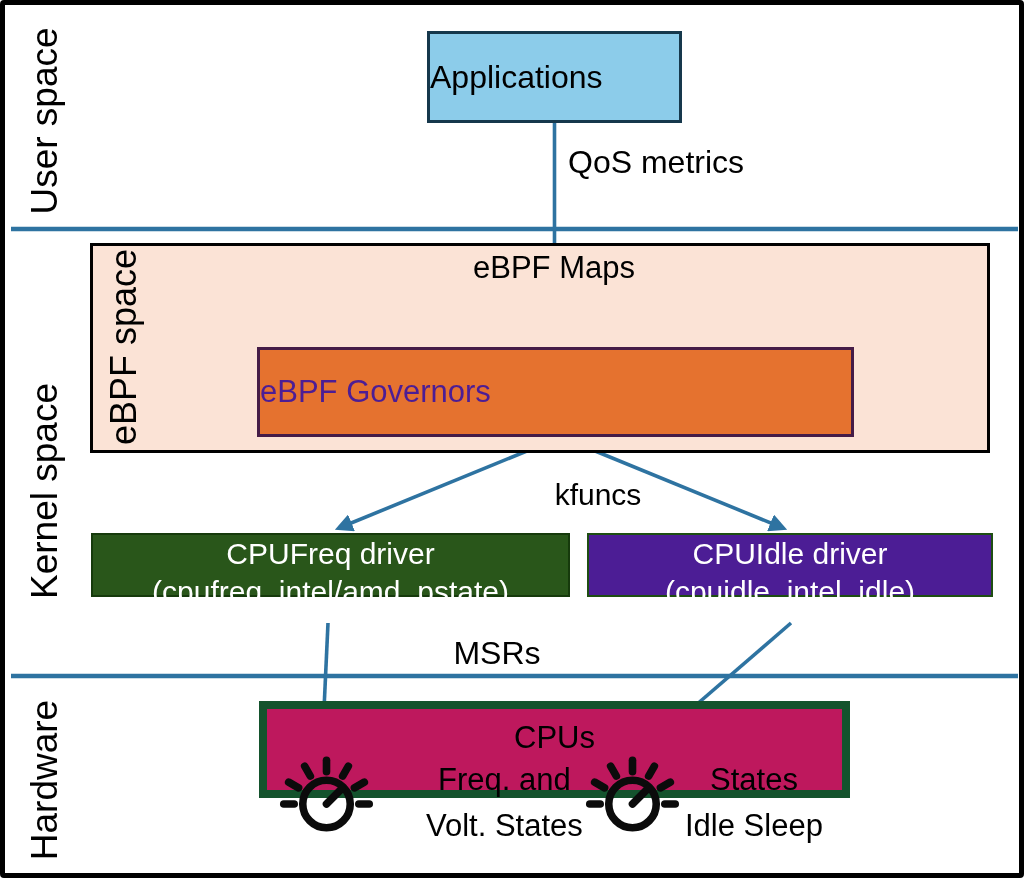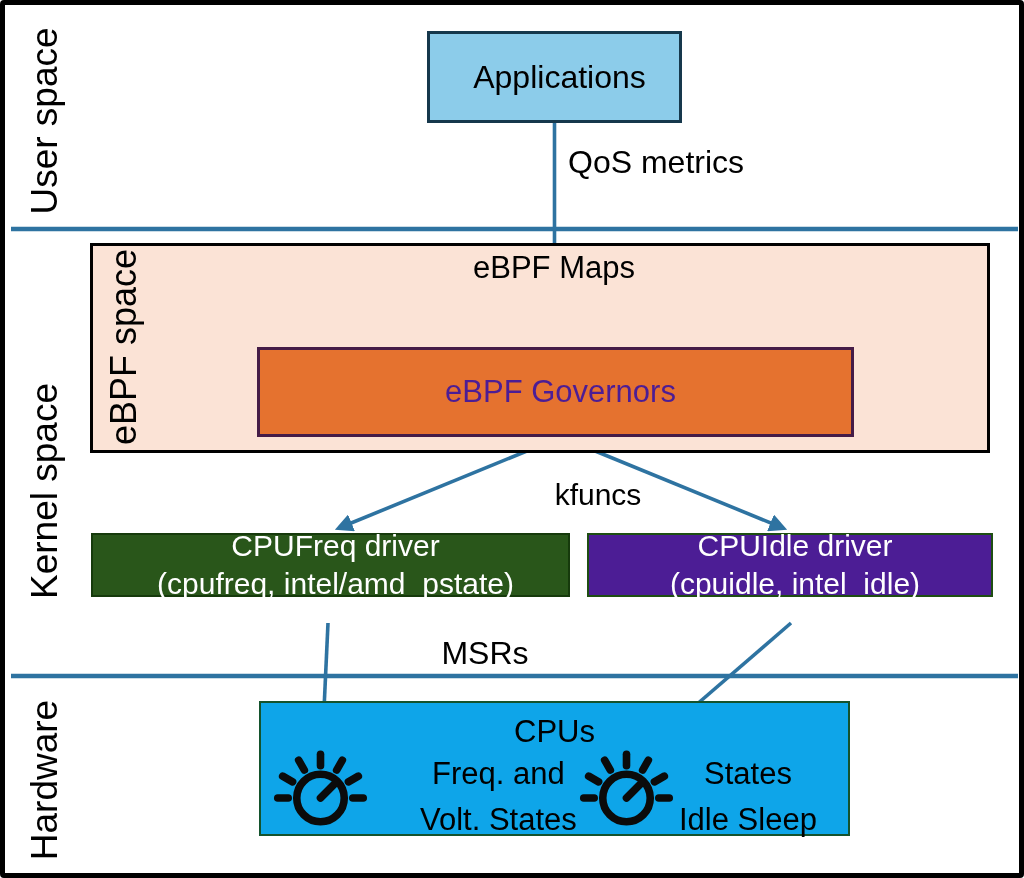--- a/index.html
+++ b/index.html
@@ -5,43 +5,43 @@
   html,body{margin:0;padding:0;background:#fff;}
   body{font-family:"Liberation Sans", sans-serif; color:#000;}
   #canvas{
     position:relative; width:1024px; height:878px; background:#ffffff;
     box-sizing:border-box; border:5px solid #000; border-radius:4px; overflow:hidden;
   }
   .rot-label{
     position:absolute; white-space:nowrap; font-size:37px; color:#000;
     transform:translate(-50%,-50%) rotate(-90deg);
   }
-  .box{position:absolute; box-sizing:border-box; display:flex; align-items:center; justify-content:center; text-align:center;padding-left:10px;}
+  .box{position:absolute; box-sizing:border-box; display:flex; align-items:center; justify-content:flex-start; text-align:center;}
   .applications-box{
     left:422px; top:26px; width:255px; height:92px;
     background:#8CCCEA; border:3px solid #16384C; font-size:32px;
   }
   .ebpf-space-box{
     left:85px; top:238px; width:900px; height:210px;
     background:#FBE3D6; border:3px solid #000;
   }
   .governors-box{
     left:252px; top:342px; width:597px; height:90px;
     background:#E5722F; border:3px solid #451C47;
     color:#4c1d95; font-size:31px;
   }
   .driver-box{
     top:528px; height:64px; color:#fff; font-size:30px; line-height:38px;
     flex-direction:column;
   }
   .cpufreq-box{left:86px; width:479px; background:#29561A; border:2px solid #163A0C;}
   .cpuidle-box{left:582px; width:406px; background:#4c1d95; border:2px solid #1E4E12;}
   .cpus-box{
-    left:254px; top:696px; width:591px; height:135px;
-    background:#0ea5e9; border:2px solid #14532d; display:block;
+    left:254px; top:696px; width:591px; height:97px;
+    background:#be185d; border:8px solid #14532d; display:block;
   }
   .edge-label{position:absolute; font-size:32px; white-space:nowrap;}
   .maps-label{position:absolute; font-size:31px; white-space:nowrap; transform:translate(-50%,-50%);}
   .kfuncs-label{font-size:30px; transform:translate(-50%,-50%);}
   .msrs-label{transform:translate(-50%,-50%);}
   .cpus-title{position:absolute; left:0; top:10px; width:100%; text-align:center; font-size:31px; line-height:38px;}
   .hw-text{position:absolute; font-size:31px; line-height:46px; white-space:nowrap;}
   .knob{position:absolute; width:95px; height:95px;}
   svg.connectors{position:absolute; left:0; top:0; pointer-events:none;}
 </style>
@@ -86,21 +86,21 @@
 
   <div class="box driver-box cpufreq-box">
     <span>CPUFreq driver</span>
     <span>(cpufreq, intel/amd_pstate)</span>
   </div>
   <div class="box driver-box cpuidle-box">
     <span>CPUIdle driver</span>
     <span>(cpuidle, intel_idle)</span>
   </div>
 
-  <div class="edge-label msrs-label" style="left:480px; top:648px;">MSRs</div>
+  <div class="edge-label msrs-label" style="left:492px; top:648px;">MSRs</div>
 
   <div class="box cpus-box">
     <div class="cpus-title">CPUs</div>
 
     <svg class="knob" style="left:12px; top:38px;" viewBox="0 0 100 100">
       <g stroke="#0b0b0b" stroke-width="8" stroke-linecap="round" fill="none">
         <circle cx="50" cy="60" r="25"></circle>
         <line x1="50" y1="60" x2="66" y2="44"></line>
         <line x1="84" y1="60" x2="95" y2="60"></line>
         <line x1="79.4" y1="43" x2="89.8" y2="37"></line>

